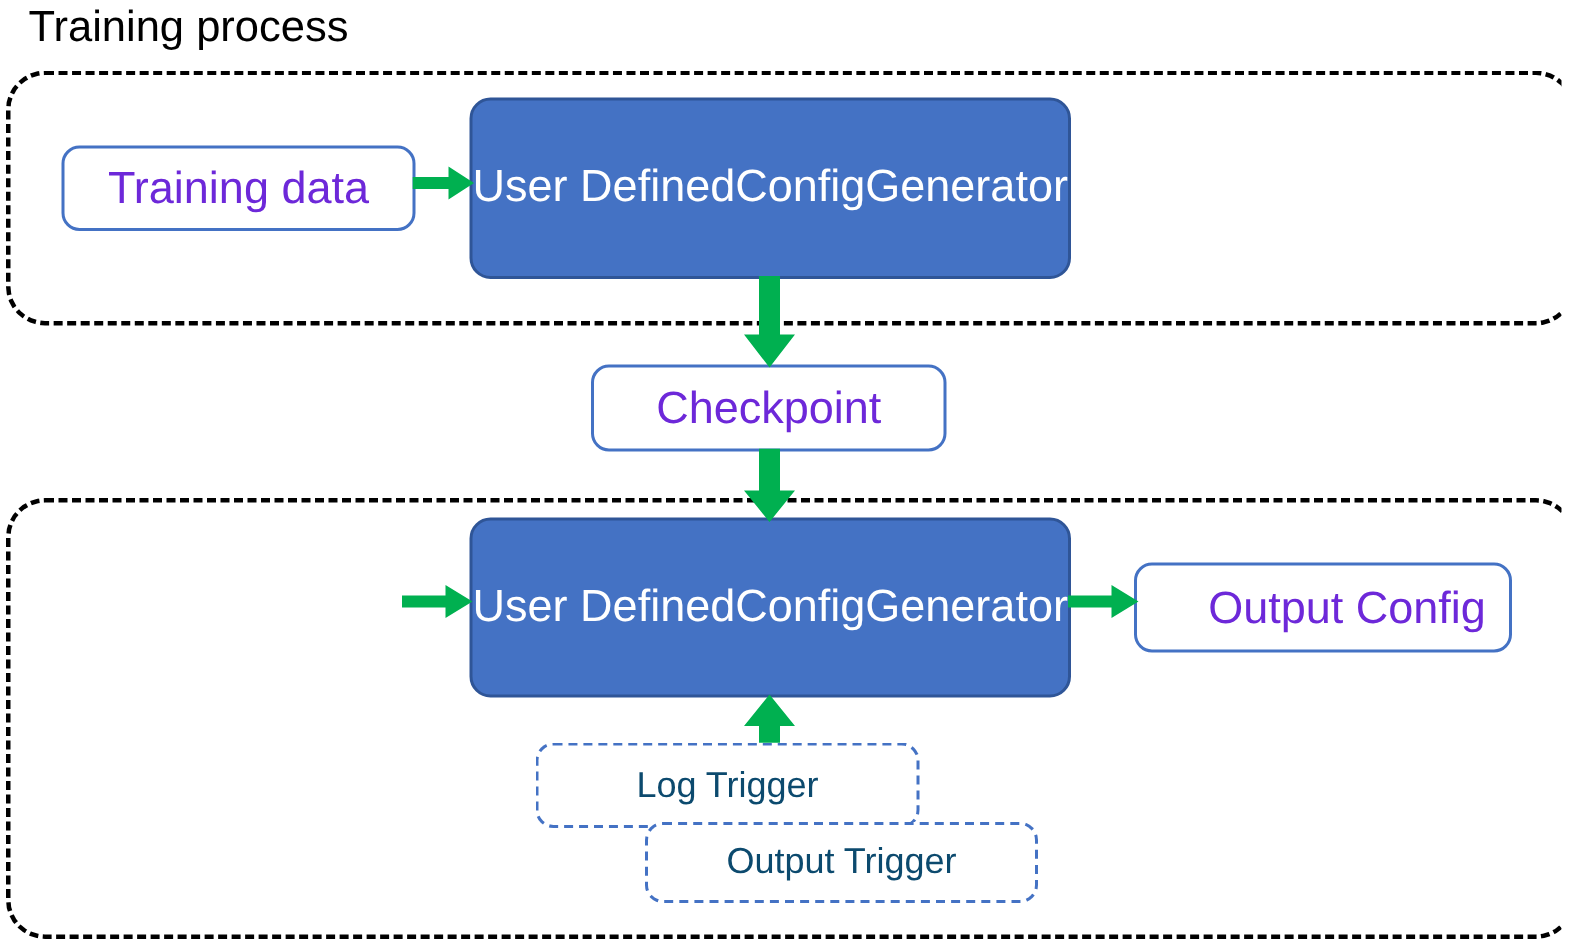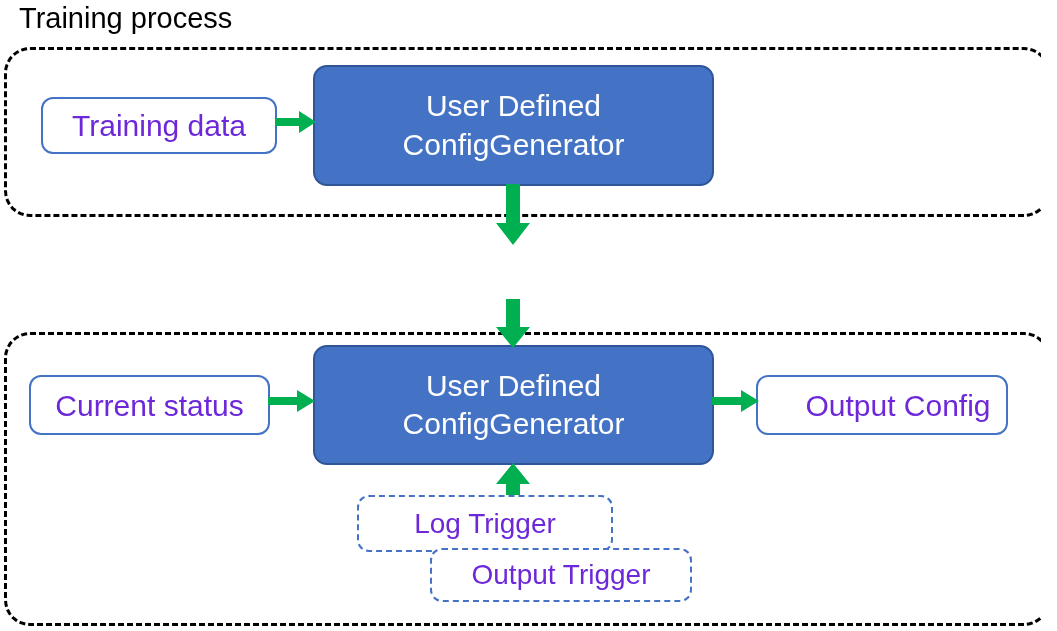--- a/index.html
+++ b/index.html
@@ -74,21 +74,21 @@
   #output-config-box { left: 756px; top: 375px; width: 252px; height: 60px; padding-left: 32px; }
 
   
   .proc-box {
     position: absolute;
     box-sizing: border-box;
     background: #4472C4;
     border: 2px solid #2F5597;
     border-radius: 14px;
     display: flex;
-    flex-direction: column;
+    flex-direction: row;
     align-items: center;
     justify-content: center;
     color: #ffffff;
     font-size: 30px;
     line-height: 1.28;
     text-align: center;
     font-family: "Liberation Sans", "DejaVu Sans", sans-serif;
   }
   #training-proc-box  { left: 313px; top: 65px;  width: 401px; height: 121px; }
   #inference-proc-box { left: 313px; top: 345px; width: 401px; height: 120px; }
@@ -97,22 +97,22 @@
   
   .trigger-box {
     position: absolute;
     box-sizing: border-box;
     background: #ffffff;
     border: 2px dashed #4472C4;
     border-radius: 12px;
     display: flex;
     align-items: center;
     justify-content: center;
-    color: #6d28d9;
-    font-size: 28px;
+    color: #0c4a6e;
+    font-size: 24px;
     white-space: nowrap;
     font-family: "Liberation Sans", "DejaVu Sans", sans-serif;
   }
   #log-trigger-box   { left: 357px; top: 495px; width: 256px; height: 57px; z-index: 3; }
   #clock-trigger-box { left: 430px; top: 548px; width: 262px; height: 54px; z-index: 4; }
 
   
   .arrow {
     position: absolute;
     z-index: 2;
@@ -151,28 +151,28 @@
     <span class="proc-line">User Defined</span>
     <span class="proc-line">ConfigGenerator</span>
   </div>
 
   <div class="arrow" id="arrow-train-to-ckpt">
     <svg width="36" height="62" viewBox="0 0 36 62" xmlns="http://www.w3.org/2000/svg">
       <path d="M11 0 H25 V39 H35 L18 61 L1 39 H11 Z" fill="#00B050"></path>
     </svg>
   </div>
 
+  <div class="io-box" id="checkpoint-box">Checkpoint</div>
 
   <div class="arrow" id="arrow-ckpt-to-infer">
     <svg width="36" height="50" viewBox="0 0 36 50" xmlns="http://www.w3.org/2000/svg">
       <path d="M11 0 H25 V28 H35 L18 49 L1 28 H11 Z" fill="#00B050"></path>
     </svg>
   </div>
 
-  <div class="io-box" id="current-status-box">Current status</div>
 
   <div class="arrow" id="arrow-current-status">
     <svg width="48" height="26" viewBox="0 0 48 26" xmlns="http://www.w3.org/2000/svg">
       <path d="M0 9 H29 V2 L47 13 L29 24 V17 H0 Z" fill="#00B050"></path>
     </svg>
   </div>
 
   <div class="proc-box" id="inference-proc-box">
     <span class="proc-line">User Defined</span>
     <span class="proc-line">ConfigGenerator</span>

